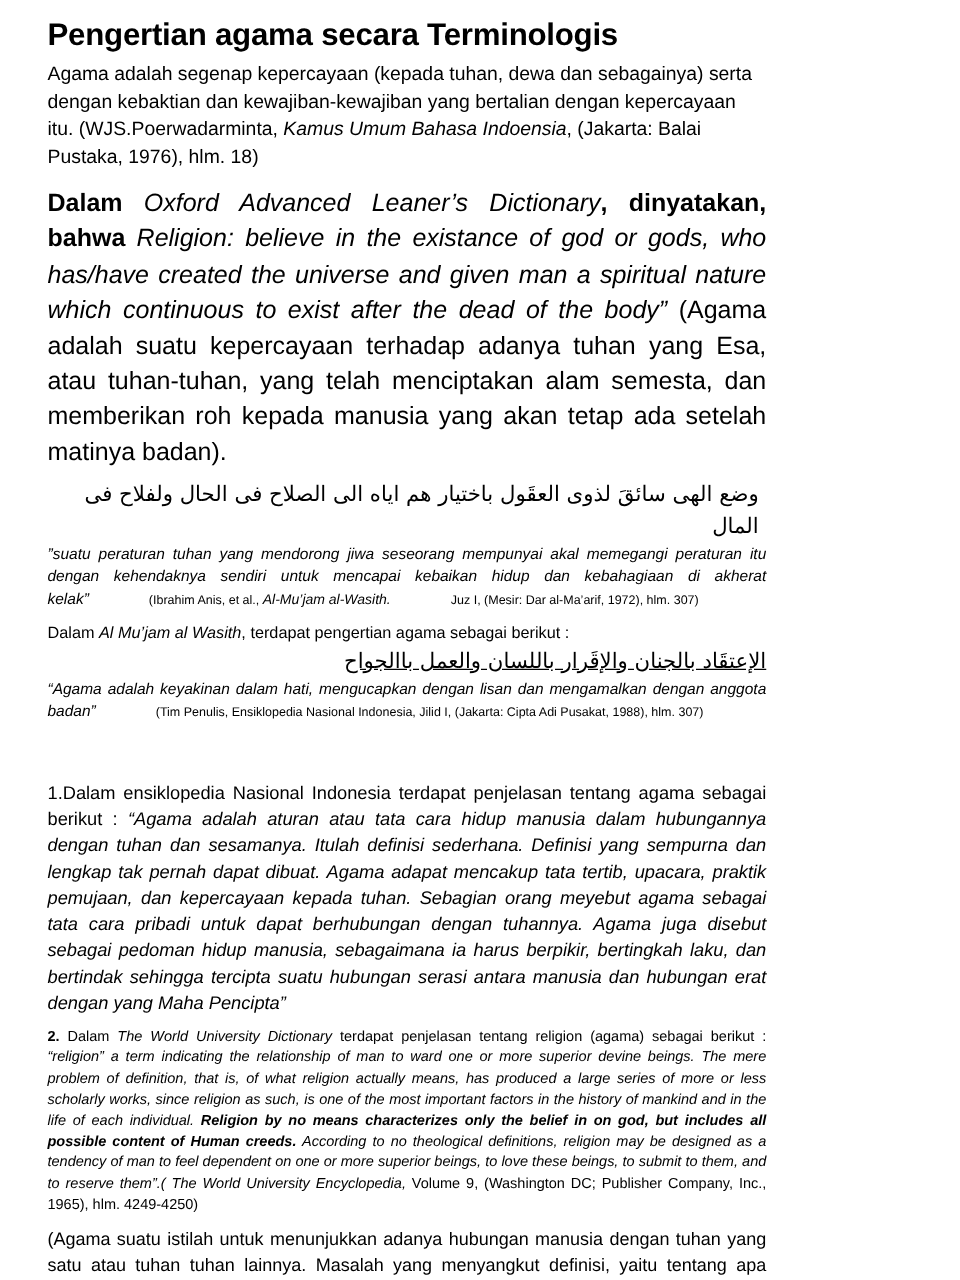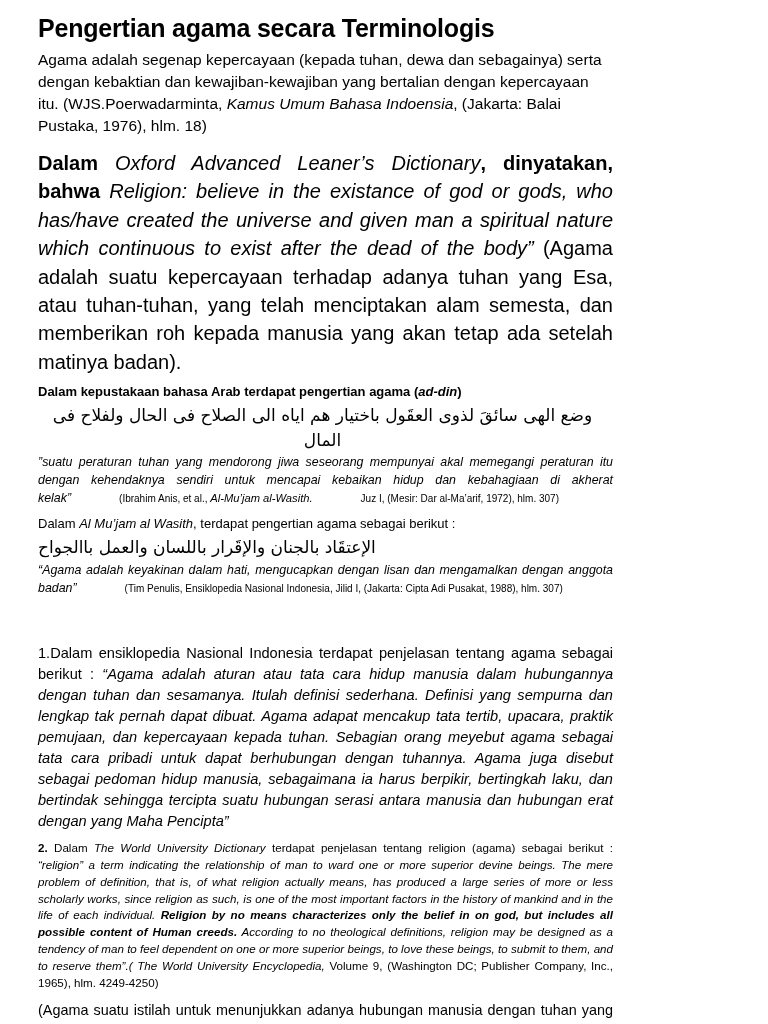--- a/index.html
+++ b/index.html
@@ -47,35 +47,36 @@
   .bold { font-weight: bold; }
   .ital { font-style: italic; }
   .sub-head {
     font-size: 13px;
     font-weight: bold;
     margin: 6px 0 2px 0;
     line-height: 1.3;
   }
   .arabic {
     direction: rtl;
-    text-align: center;
+    text-align: right;
     font-family: "DejaVu Sans", sans-serif;
     font-size: 17px;
     line-height: 1.45;
     margin: 1px 0 2px 0;
     padding-right: 6px;
   }
   .arabic-2 {
     direction: rtl;
-    text-align: left;
+    text-align: right;
     font-family: "DejaVu Sans", sans-serif;
     font-size: 17px;
     line-height: 1.45;
     margin: 2px 0 2px 0;
     unicode-bidi: plaintext;
+    text-decoration: underline;
   }
   .quote-it {
     font-size: 12.4px;
     font-style: italic;
     line-height: 1.42;
     text-align: justify;
     margin: 0 0 2px 0;
   }
   .cite-reg {
     font-style: normal;
@@ -127,23 +128,20 @@
 
 
   <p class="p-lg">
     <span>Agama adalah segenap kepercayaan (kepada tuhan, dewa dan sebagainya) serta dengan kebaktian dan kewajiban-kewajiban yang bertalian dengan kepercayaan itu. (WJS.Poerwadarminta, </span><span class="ital">Kamus Umum Bahasa Indoensia</span><span>, (Jakarta: Balai Pustaka, 1976), hlm. 18)</span>
   </p>
 
   <p class="p-lg-just blk-oxford">
     <span class="bold">Dalam </span><span class="ital">Oxford Advanced Leaner’s Dictionary</span><span class="bold">, dinyatakan, bahwa </span><span class="ital">Religion: believe in the existance of god or gods, who has/have created the universe and given man a spiritual nature which continuous to exist after the dead of the body”</span><span> (Agama adalah suatu kepercayaan terhadap adanya tuhan yang Esa, atau tuhan-tuhan, yang telah menciptakan alam semesta, dan memberikan roh kepada manusia yang akan tetap ada setelah matinya badan).</span>
   </p>
 
-  <p class="sub-head">
-    <span>Dalam kepustakaan bahasa Arab terdapat pengertian agama (</span><span class="ital">ad-din</span><span>)</span>
-  </p>
 
   <p class="arabic">وضع الهى سائقَ لذوى العقَول باختيار هم اياه الى الصلاح فى الحال ولفلاح فى المال</p>
 
   <p class="quote-it">
     <span>”suatu peraturan tuhan yang mendorong jiwa seseorang mempunyai akal memegangi peraturan itu dengan kehendaknya sendiri untuk mencapai kebaikan hidup dan kebahagiaan di akherat kelak”</span><span class="cite-reg">(Ibrahim Anis, et al., </span><span class="cite-it">Al-Mu’jam al-Wasith.</span><span class="cite-reg">Juz I, (Mesir: Dar al-Ma’arif, 1972), hlm. 307)</span>
   </p>
 
   <p class="line-dalam">
     <span>Dalam </span><span class="ital">Al Mu’jam al Wasith</span><span>, terdapat pengertian agama sebagai berikut :</span>
   </p>

